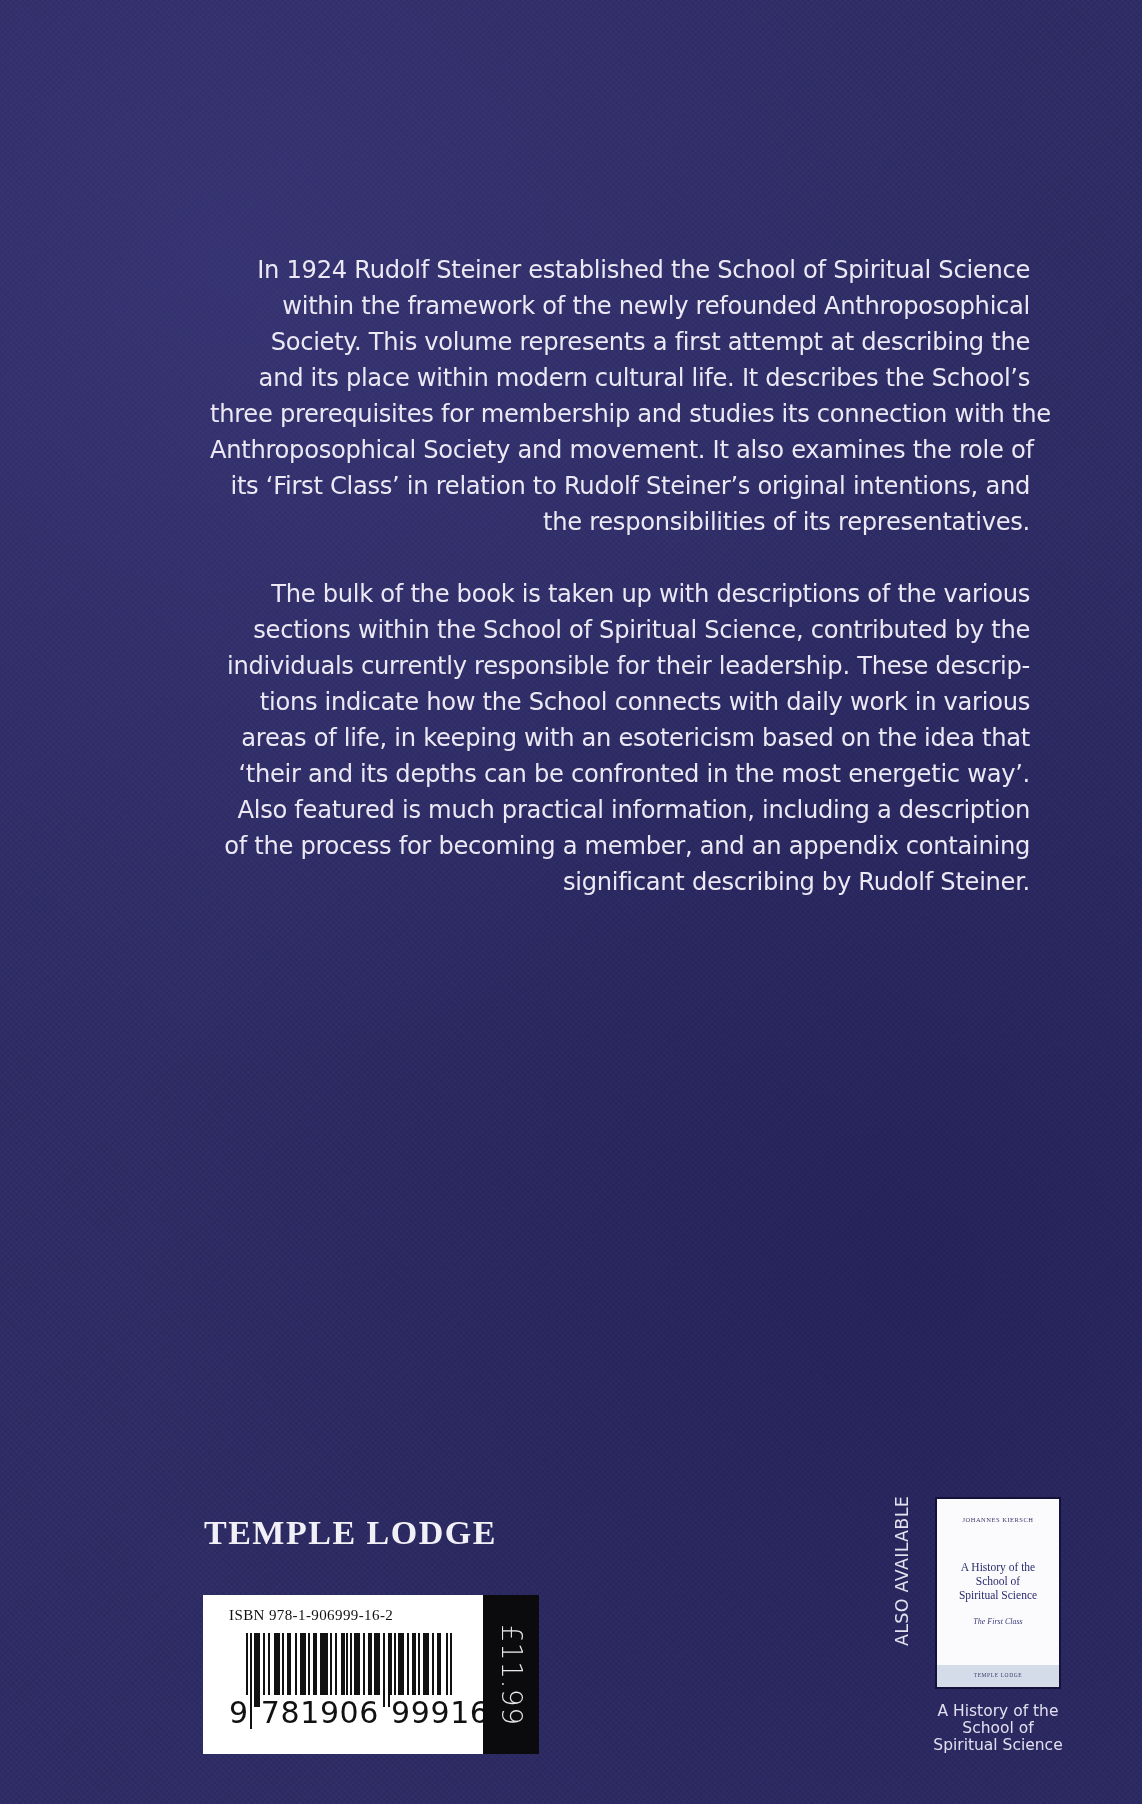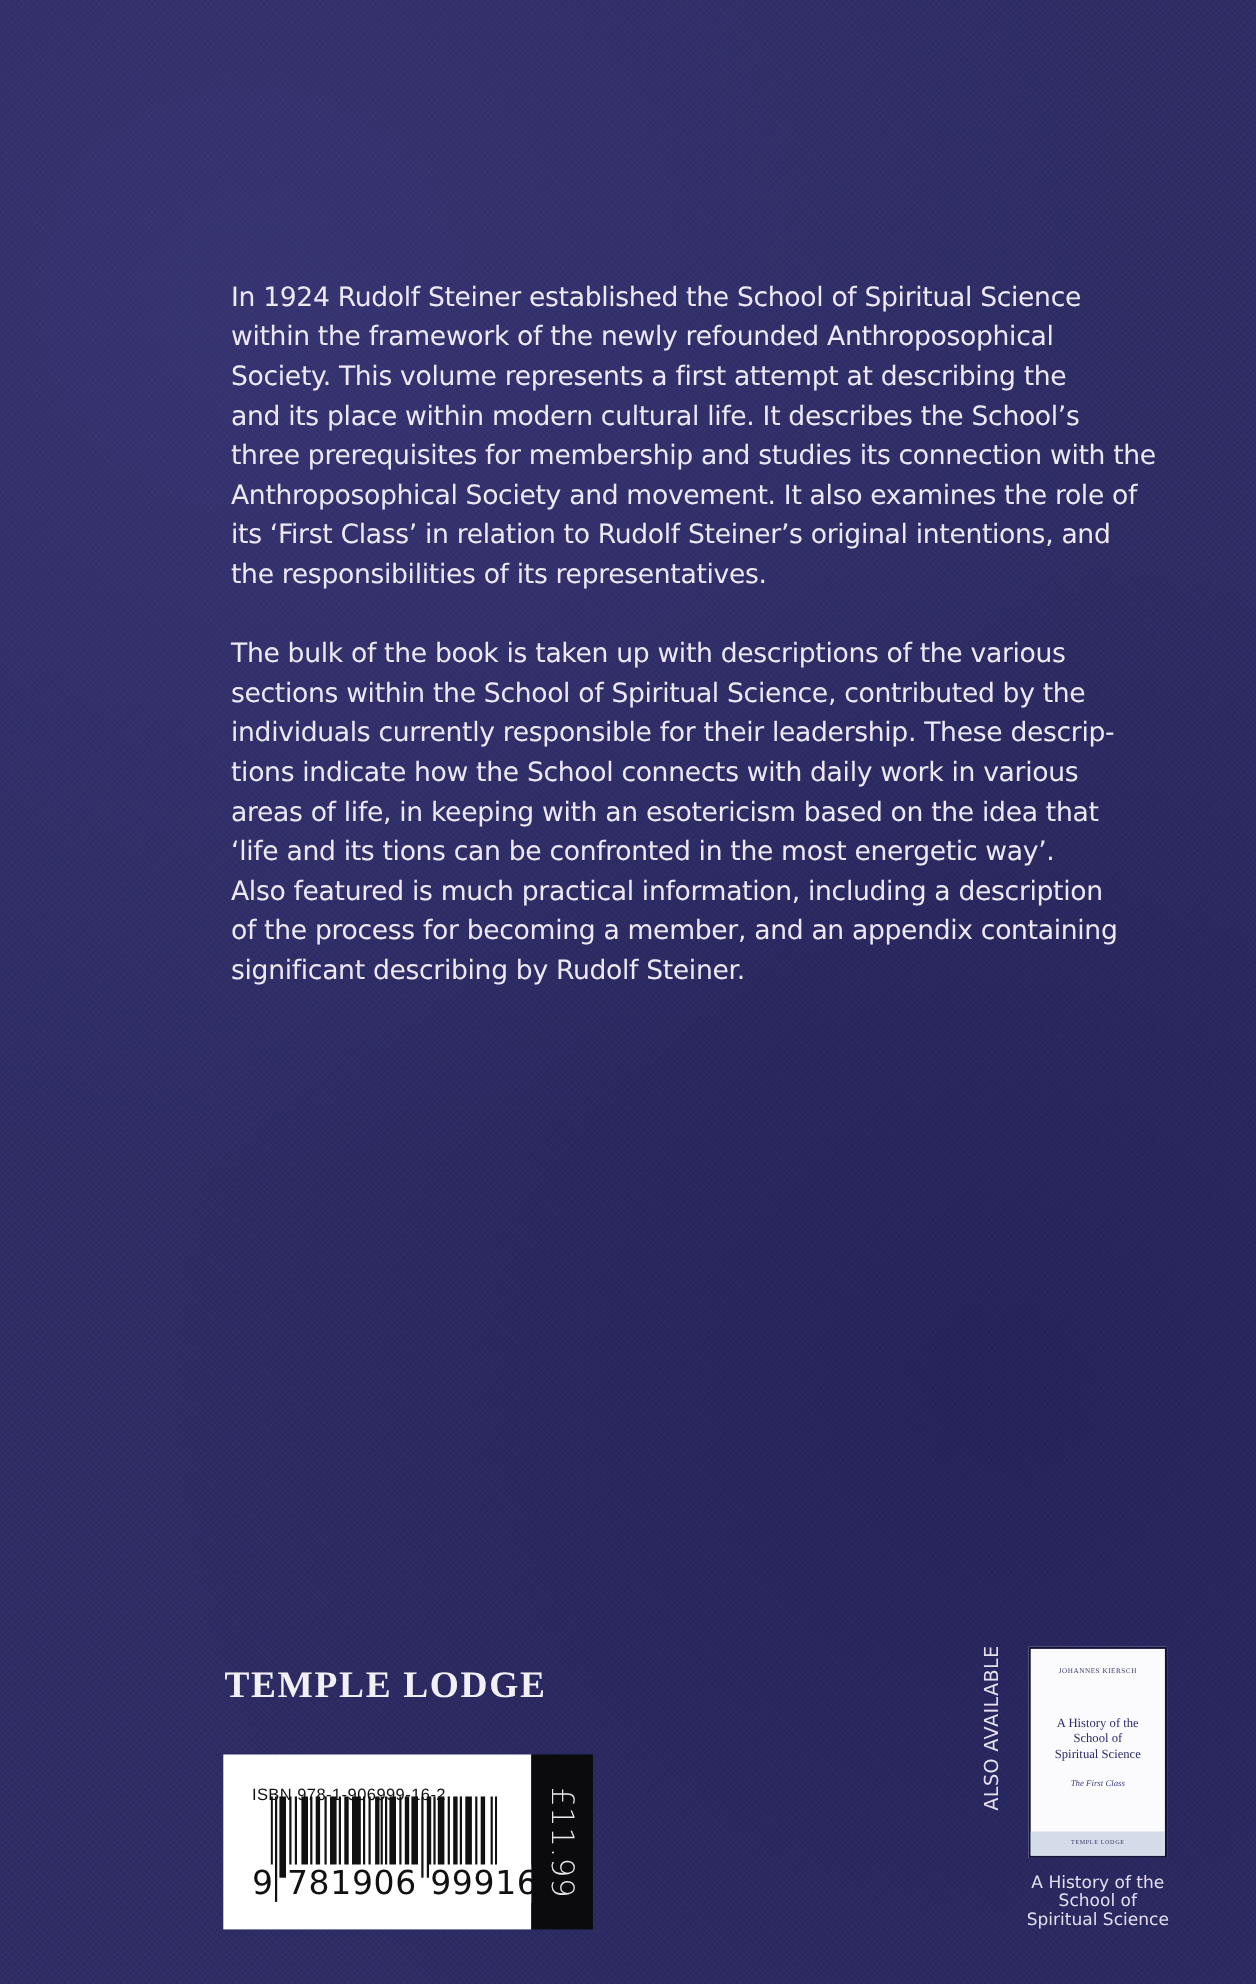--- a/index.html
+++ b/index.html
@@ -14,33 +14,33 @@
     font-family: "Liberation Sans", sans-serif;
     color: #e9e6f2;
   }
   .blurb {
     position: absolute; left: 210px; top: 252px; width: 820px;
     font-family: "DejaVu Sans", sans-serif;
     font-size: 24.2px; line-height: 36px; letter-spacing: -0.3px;
     color: #ece9f5; font-weight: normal;
   }
   .blurb p { margin: 0 0 36px 0; white-space: nowrap; }
-  .blurb .line { display: block; }
+  .blurb .line { display: block; text-align: right; }
   .publisher {
     position: absolute; left: 204px; top: 1514px;
     font-family: "Liberation Serif", serif; font-weight: bold;
     font-size: 34px; letter-spacing: 1.5px; color: #f2f0f7;
   }
   .barcode-box {
     position: absolute; left: 203px; top: 1595px; width: 280px; height: 159px;
     background: #ffffff;
   }
   .isbn-text {
-    position: absolute; left: 26px; top: 28px;
-    font-family: Liberation Sans, sans-serif; font-size: 15px; color: #111;
+    position: absolute; left: 26px; top: 12px;
+    font-family: Liberation Serif, serif; font-size: 15px; color: #111;
     letter-spacing: 0.4px; white-space: nowrap;
   }
   .bars {
     position: absolute; left: 43px; top: 38px; width: 206px; height: 96px;
   }
   .ean-digits {
     position: absolute; left: 25px; top: 101px;
     font-family: "DejaVu Sans", sans-serif; font-size: 30px; color: #111;
     white-space: nowrap; letter-spacing: 0.6px; line-height: 34px;
   }
@@ -112,21 +112,21 @@
     <span class="line">Anthroposophical Society and movement. It also examines the role of</span>
     <span class="line">its ‘First Class’ in relation to Rudolf Steiner’s original intentions, and</span>
     <span class="line">the responsibilities of its representatives.</span>
   </p>
   <p>
     <span class="line">The bulk of the book is taken up with descriptions of the various</span>
     <span class="line">sections within the School of Spiritual Science, contributed by the</span>
     <span class="line">individuals currently responsible for their leadership. These descrip-</span>
     <span class="line">tions indicate how the School connects with daily work in various</span>
     <span class="line">areas of life, in keeping with an esotericism based on the idea that</span>
-    <span class="line">‘life and its tions can be confronted in the most energetic way’.</span>
+    <span class="line">‘their and its depths can be confronted in the most energetic way’.</span>
     <span class="line">Also featured is much practical information, including a description</span>
     <span class="line">of the process for becoming a member, and an appendix containing</span>
     <span class="line">significant describing by Rudolf Steiner.</span>
   </p>
 </div>
 
 <div class="publisher">TEMPLE LODGE</div>
 
 <div class="barcode-box">
   <div class="isbn-text">ISBN 978-1-906999-16-2</div>

